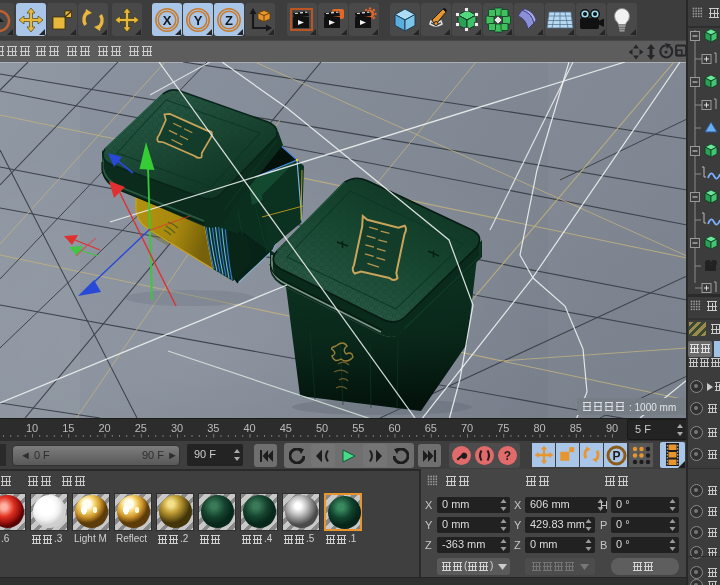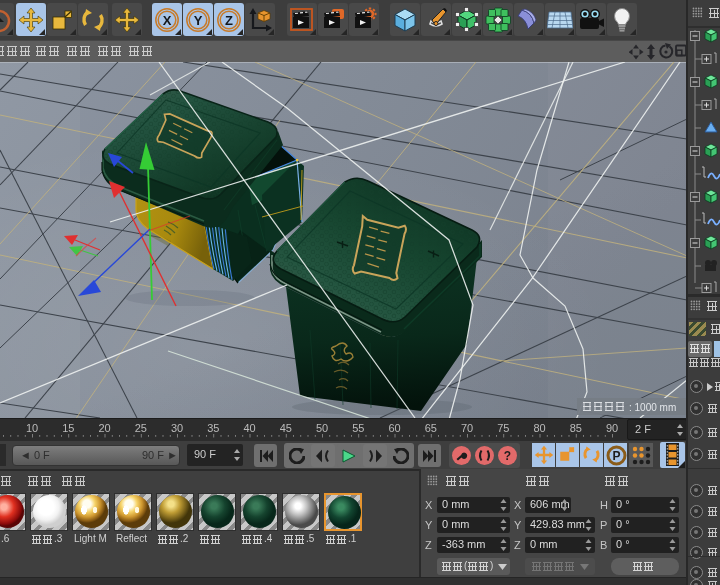--- a/index.html
+++ b/index.html
@@ -466,21 +466,21 @@
       <rect x="546.8" y="17" width="1" height="1.8" fill="#7e7e7e"></rect>
       <rect x="554.0" y="17" width="1" height="1.8" fill="#7e7e7e"></rect>
       <rect x="561.2" y="17" width="1" height="1.8" fill="#7e7e7e"></rect>
       <rect x="568.5" y="17" width="1" height="1.8" fill="#7e7e7e"></rect>
       <rect x="575.8" y="16" width="1" height="3.5" fill="#7e7e7e"></rect>
       <rect x="583.0" y="17" width="1" height="1.8" fill="#7e7e7e"></rect>
       <rect x="590.2" y="17" width="1" height="1.8" fill="#7e7e7e"></rect>
       <rect x="597.5" y="17" width="1" height="1.8" fill="#7e7e7e"></rect>
       <rect x="604.8" y="17" width="1" height="1.8" fill="#7e7e7e"></rect>
       <rect x="612.0" y="16" width="1" height="3.5" fill="#7e7e7e"></rect>
-    </svg><div class="abs" style="left:627px;top:419px;width:60px;height:21px;background:#232323;border:1px solid #191919;border-radius:2px;color:#cccccc;font-size:11px;line-height:19px;padding-left:7px">2 F</div><svg class="abs" style="left:676px;top:424px" width="8" height="12">
+    </svg><div class="abs" style="left:627px;top:419px;width:60px;height:21px;background:#232323;border:1px solid #191919;border-radius:2px;color:#cccccc;font-size:11px;line-height:19px;padding-left:7px">5 F</div><svg class="abs" style="left:676px;top:424px" width="8" height="12">
       <path d="M4 0 L7 4 L1 4 Z" fill="#aaa"></path>
       <path d="M4 12 L7 8 L1 8 Z" fill="#aaa"></path>
     </svg><div class="abs" style="left:0;top:441px;width:686px;height:28px;background:#3e3e3e"></div><div class="abs" style="left:0;top:444px;width:6px;height:22px;background:#2a2a2a"></div><div class="abs" style="left:12px;top:445px;width:168px;height:21px;border-radius:4px;background:linear-gradient(#7d7d7d,#585858);border:1px solid #333"></div><txt style="left:20px;top:449px;font-size:11px;color:#2e2e2e">◄ 0 F</txt><txt style="left:142px;top:449px;font-size:11px;color:#2e2e2e">90 F ►</txt><div class="abs" style="left:187px;top:444px;width:56px;height:22px;background:#232323;border-radius:2px;color:#cccccc;font-size:11px;line-height:21px;padding-left:7px">90 F</div><svg class="abs" style="left:233px;top:449px" width="8" height="12">
       <path d="M4 0 L7 4 L1 4 Z" fill="#aaa"></path>
       <path d="M4 12 L7 8 L1 8 Z" fill="#aaa"></path>
     </svg><div class="pb" style="left:254px;top:444px;width:23px;height:23px">
       <svg width="16" height="12">
         <path d="M2 0 L4 0 L4 12 L2 12 Z" fill="#1d1d1d"></path>
         <path d="M10 0 L4.5 6 L10 12 Z" fill="#1d1d1d"></path>
         <path d="M15 0 L9.5 6 L15 12 Z" fill="#1d1d1d"></path>
@@ -619,21 +619,21 @@
       <circle cx="4.1" cy="6.7" r="0.9" fill="#9a9a9a"></circle>
       <circle cx="6.7" cy="6.7" r="0.9" fill="#9a9a9a"></circle>
       <circle cx="9.3" cy="6.7" r="0.9" fill="#9a9a9a"></circle>
       <circle cx="1.5" cy="9.3" r="0.9" fill="#9a9a9a"></circle>
       <circle cx="4.1" cy="9.3" r="0.9" fill="#9a9a9a"></circle>
       <circle cx="6.7" cy="9.3" r="0.9" fill="#9a9a9a"></circle>
       <circle cx="9.3" cy="9.3" r="0.9" fill="#9a9a9a"></circle>
     </svg><i class="fg" style="left:446px;top:476px;width:10px;height:10px;background:linear-gradient(#cccccc,#cccccc) 0 0/10px 1px no-repeat,linear-gradient(#cccccc,#cccccc) 0 5px/10px 1px no-repeat,linear-gradient(#cccccc,#cccccc) 0 9px/10px 1px no-repeat,linear-gradient(#cccccc,#cccccc) 1px 0/1px 10px no-repeat,linear-gradient(#cccccc,#cccccc) 5px 2px/1px 8px no-repeat,linear-gradient(#cccccc,#cccccc) 8px 0/1px 10px no-repeat"></i><i class="fg" style="left:459px;top:476px;width:10px;height:10px;background:linear-gradient(#cccccc,#cccccc) 0 0/10px 1px no-repeat,linear-gradient(#cccccc,#cccccc) 0 5px/10px 1px no-repeat,linear-gradient(#cccccc,#cccccc) 0 9px/10px 1px no-repeat,linear-gradient(#cccccc,#cccccc) 1px 0/1px 10px no-repeat,linear-gradient(#cccccc,#cccccc) 5px 2px/1px 8px no-repeat,linear-gradient(#cccccc,#cccccc) 8px 0/1px 10px no-repeat"></i><i class="fg" style="left:526px;top:476px;width:10px;height:10px;background:linear-gradient(#cccccc,#cccccc) 0 0/10px 1px no-repeat,linear-gradient(#cccccc,#cccccc) 0 5px/10px 1px no-repeat,linear-gradient(#cccccc,#cccccc) 0 9px/10px 1px no-repeat,linear-gradient(#cccccc,#cccccc) 1px 0/1px 10px no-repeat,linear-gradient(#cccccc,#cccccc) 5px 2px/1px 8px no-repeat,linear-gradient(#cccccc,#cccccc) 8px 0/1px 10px no-repeat"></i><i class="fg" style="left:539px;top:476px;width:10px;height:10px;background:linear-gradient(#cccccc,#cccccc) 0 0/10px 1px no-repeat,linear-gradient(#cccccc,#cccccc) 0 5px/10px 1px no-repeat,linear-gradient(#cccccc,#cccccc) 0 9px/10px 1px no-repeat,linear-gradient(#cccccc,#cccccc) 1px 0/1px 10px no-repeat,linear-gradient(#cccccc,#cccccc) 5px 2px/1px 8px no-repeat,linear-gradient(#cccccc,#cccccc) 8px 0/1px 10px no-repeat"></i><i class="fg" style="left:605px;top:476px;width:10px;height:10px;background:linear-gradient(#cccccc,#cccccc) 0 0/10px 1px no-repeat,linear-gradient(#cccccc,#cccccc) 0 5px/10px 1px no-repeat,linear-gradient(#cccccc,#cccccc) 0 9px/10px 1px no-repeat,linear-gradient(#cccccc,#cccccc) 1px 0/1px 10px no-repeat,linear-gradient(#cccccc,#cccccc) 5px 2px/1px 8px no-repeat,linear-gradient(#cccccc,#cccccc) 8px 0/1px 10px no-repeat"></i><i class="fg" style="left:618px;top:476px;width:10px;height:10px;background:linear-gradient(#cccccc,#cccccc) 0 0/10px 1px no-repeat,linear-gradient(#cccccc,#cccccc) 0 5px/10px 1px no-repeat,linear-gradient(#cccccc,#cccccc) 0 9px/10px 1px no-repeat,linear-gradient(#cccccc,#cccccc) 1px 0/1px 10px no-repeat,linear-gradient(#cccccc,#cccccc) 5px 2px/1px 8px no-repeat,linear-gradient(#cccccc,#cccccc) 8px 0/1px 10px no-repeat"></i><txt style="left:425px;top:499px;font-size:11px;color:#c6c6c6">X</txt><div class="fld" style="left:437px;top:497px;width:73px">0 mm<svg class="ud" width="7" height="12" style="position:absolute;right:3px;top:2px">
         <path d="M3.5 0 L6.5 4 L0.5 4 Z" fill="#999"></path>
         <path d="M3.5 12 L6.5 8 L0.5 8 Z" fill="#999"></path>
-      </svg></div><txt style="left:514px;top:499px;font-size:11px;color:#c6c6c6">X</txt><div class="fld" style="left:525px;top:497px;width:46px">606 mm<svg class="ud" width="7" height="12" style="position:absolute;right:3px;top:2px">
+      </svg></div><txt style="left:514px;top:499px;font-size:11px;color:#c6c6c6">X</txt><div class="fld" style="left:525px;top:497px;width:82px">606 mm<svg class="ud" width="7" height="12" style="position:absolute;right:3px;top:2px">
         <path d="M3.5 0 L6.5 4 L0.5 4 Z" fill="#999"></path>
         <path d="M3.5 12 L6.5 8 L0.5 8 Z" fill="#999"></path>
       </svg></div><txt style="left:600px;top:499px;font-size:11px;color:#c6c6c6">H</txt><div class="fld" style="left:611px;top:497px;width:68px">0 °<svg class="ud" width="7" height="12" style="position:absolute;right:3px;top:2px">
         <path d="M3.5 0 L6.5 4 L0.5 4 Z" fill="#999"></path>
         <path d="M3.5 12 L6.5 8 L0.5 8 Z" fill="#999"></path>
       </svg></div><txt style="left:425px;top:519px;font-size:11px;color:#c6c6c6">Y</txt><div class="fld" style="left:437px;top:517px;width:73px">0 mm<svg class="ud" width="7" height="12" style="position:absolute;right:3px;top:2px">
         <path d="M3.5 0 L6.5 4 L0.5 4 Z" fill="#999"></path>
         <path d="M3.5 12 L6.5 8 L0.5 8 Z" fill="#999"></path>
       </svg></div><txt style="left:514px;top:519px;font-size:11px;color:#c6c6c6">Y</txt><div class="fld" style="left:525px;top:517px;width:70px">429.83 mm<svg class="ud" width="7" height="12" style="position:absolute;right:3px;top:2px">
         <path d="M3.5 0 L6.5 4 L0.5 4 Z" fill="#999"></path>

